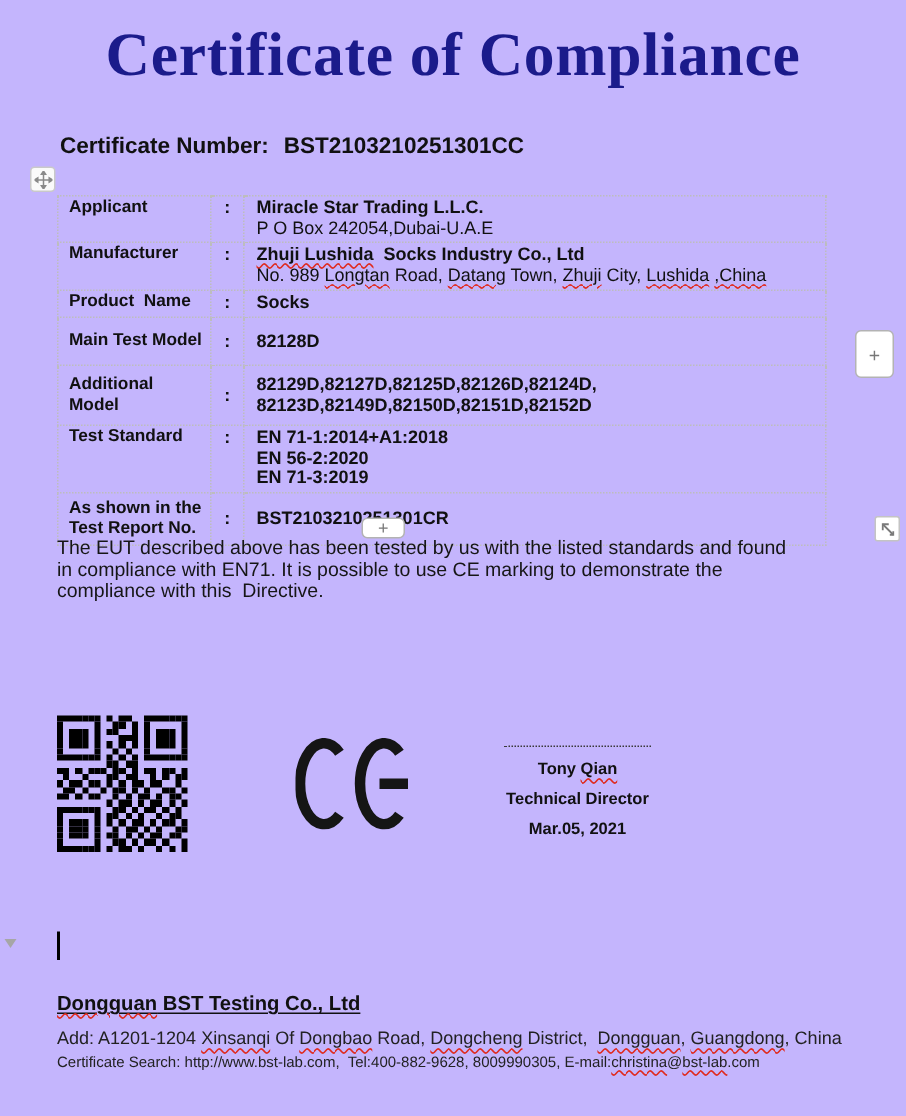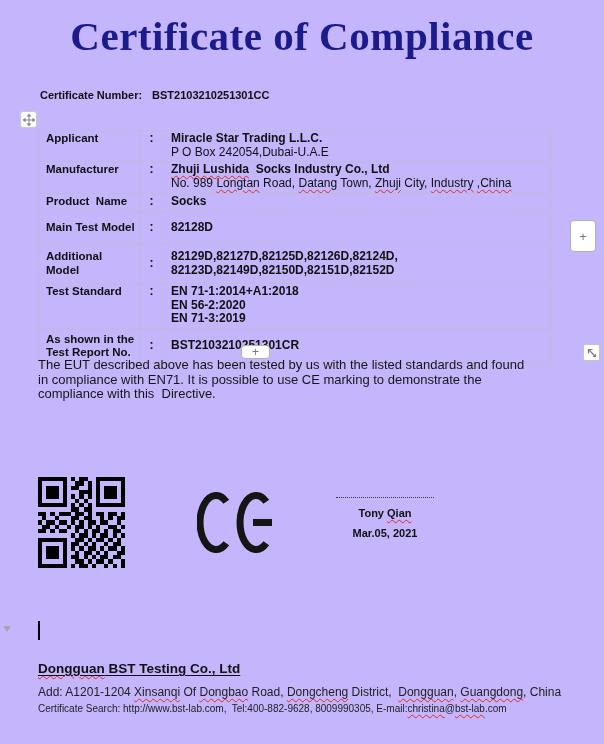--- a/index.html
+++ b/index.html
@@ -3,21 +3,21 @@
 <meta charset="utf-8">
 <style>
   html,body{margin:0;padding:0;background:#fff;}
   .page{position:relative;width:604px;height:744px;background:#c4b5fd;overflow:hidden;
         font-family:"Liberation Sans",sans-serif;color:#111;}
 
   .title{position:absolute;top:12px;left:0;right:0;margin:0;text-align:center;
          font-family:"Liberation Serif",serif;font-weight:bold;font-size:41px;
          color:#1b1b8b;letter-spacing:.5px;}
 
-  .certnum{position:absolute;left:40px;top:89px;font-size:11px;font-weight:bold;}
+  .certnum{position:absolute;left:40px;top:89px;font-size:15px;font-weight:bold;}
   .certnum .val{margin-left:10px;}
 
   
   .move-handle{position:absolute;left:20px;top:111px;width:17px;height:17px;
                border:1px solid #c9c9c9;border-radius:3px;background:#fafafa;
                display:flex;align-items:center;justify-content:center;box-sizing:border-box;}
 
   .ctable{position:absolute;left:38px;top:130px;width:512px;border-collapse:collapse;
           table-layout:fixed;font-size:12px;}
   .ctable td{border:1px dotted #bdbdbd;line-height:13.5px;padding:1px 4px;
@@ -110,21 +110,21 @@
           <td class="val">
             <div class="vline b"><span>Miracle Star Trading L.L.C.</span></div>
             <div class="vline"><span>P O Box 242054,Dubai-U.A.E</span></div>
           </td>
         </tr>
         <tr>
           <td class="lab">Manufacturer</td>
           <td class="cln">:</td>
           <td class="val">
             <div class="vline b"><span class="wavy">Zhuji Lushida</span><span>  Socks Industry Co., Ltd</span></div>
-            <div class="vline"><span>No. 989 </span><span class="wavy">Longtan</span><span> Road, </span><span class="wavy">Datang</span><span> Town, </span><span class="wavy">Zhuji</span><span> City, </span><span class="wavy">Industry</span><span> </span><span class="wavy">,China</span></div>
+            <div class="vline"><span>No. 989 </span><span class="wavy">Longtan</span><span> Road, </span><span class="wavy">Datang</span><span> Town, </span><span class="wavy">Zhuji</span><span> City, </span><span class="wavy">Lushida</span><span> </span><span class="wavy">,China</span></div>
           </td>
         </tr>
         <tr>
           <td class="lab">Product  Name</td>
           <td class="cln">:</td>
           <td class="val">
             <div class="vline b"><span>Socks</span></div>
           </td>
         </tr>
         <tr>
@@ -626,20 +626,21 @@
         <path d="M 29.3 9.8 A 16 27 0 1 0 29.3 51.2"></path>
         <path d="M 69.3 9.8 A 16 27 0 1 0 69.3 51.2"></path>
         <line x1="56" y1="30.5" x2="75" y2="30.5"></line>
       </g>
     </svg>
   </div>
 
   <div class="sig">
     <div class="dotline"></div>
     <div class="sigline" id="sig0"><span>Tony </span><span class="wavy">Qian</span></div>
+    <div class="sigline" id="sig1"><span>Technical Director</span></div>
     <div class="sigline" id="sig2"><span>Mar.05, 2021</span></div>
   </div>
 
   <div class="margin-arrow"></div>
   <div class="caret"></div>
 
   <div class="company" id="fcompany"><span class="wavy">Dongguan</span><span> BST Testing Co., Ltd</span></div>
   <div class="addr" id="faddr"><span>Add: A1201-1204 </span><span class="wavy">Xinsanqi</span><span> Of </span><span class="wavy">Dongbao</span><span> Road, </span><span class="wavy">Dongcheng</span><span> District,  </span><span class="wavy">Dongguan</span><span>, </span><span class="wavy">Guangdong</span><span>, China</span></div>
   <div class="search" id="fsearch"><span>Certificate Search: </span><span class="ulink">http://www.bst-lab.com</span><span>,  Tel:400-882-9628, 8009990305, E-mail:</span><span class="wavy">christina</span><span>@</span><span class="wavy">bst-lab</span><span>.com</span></div>
 

